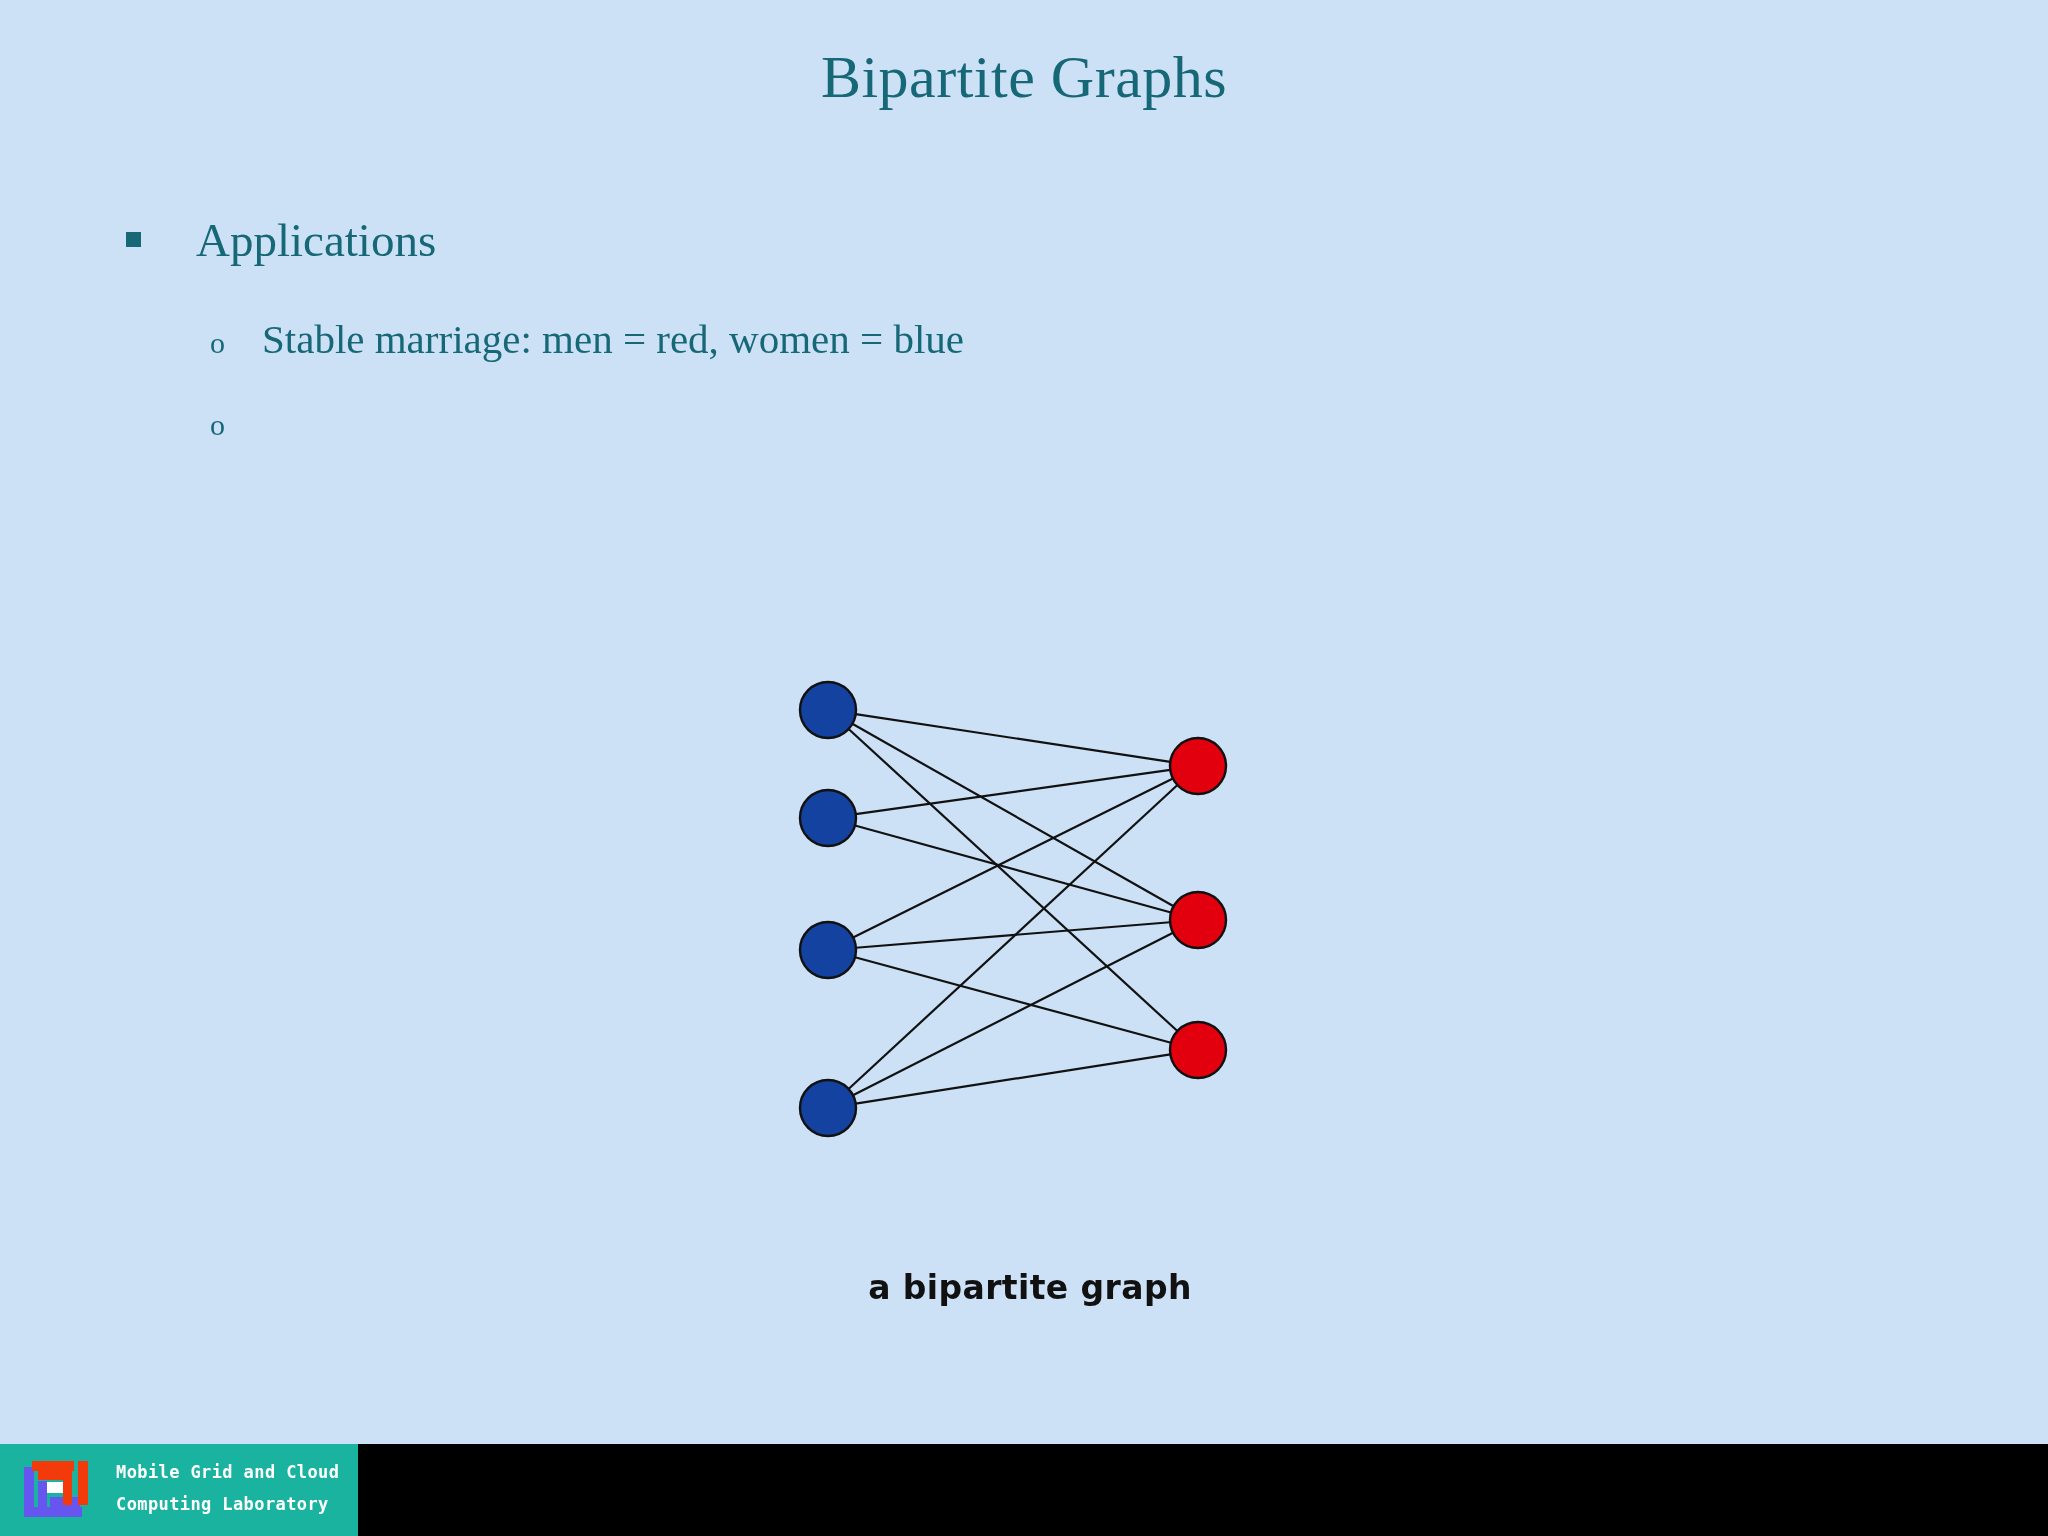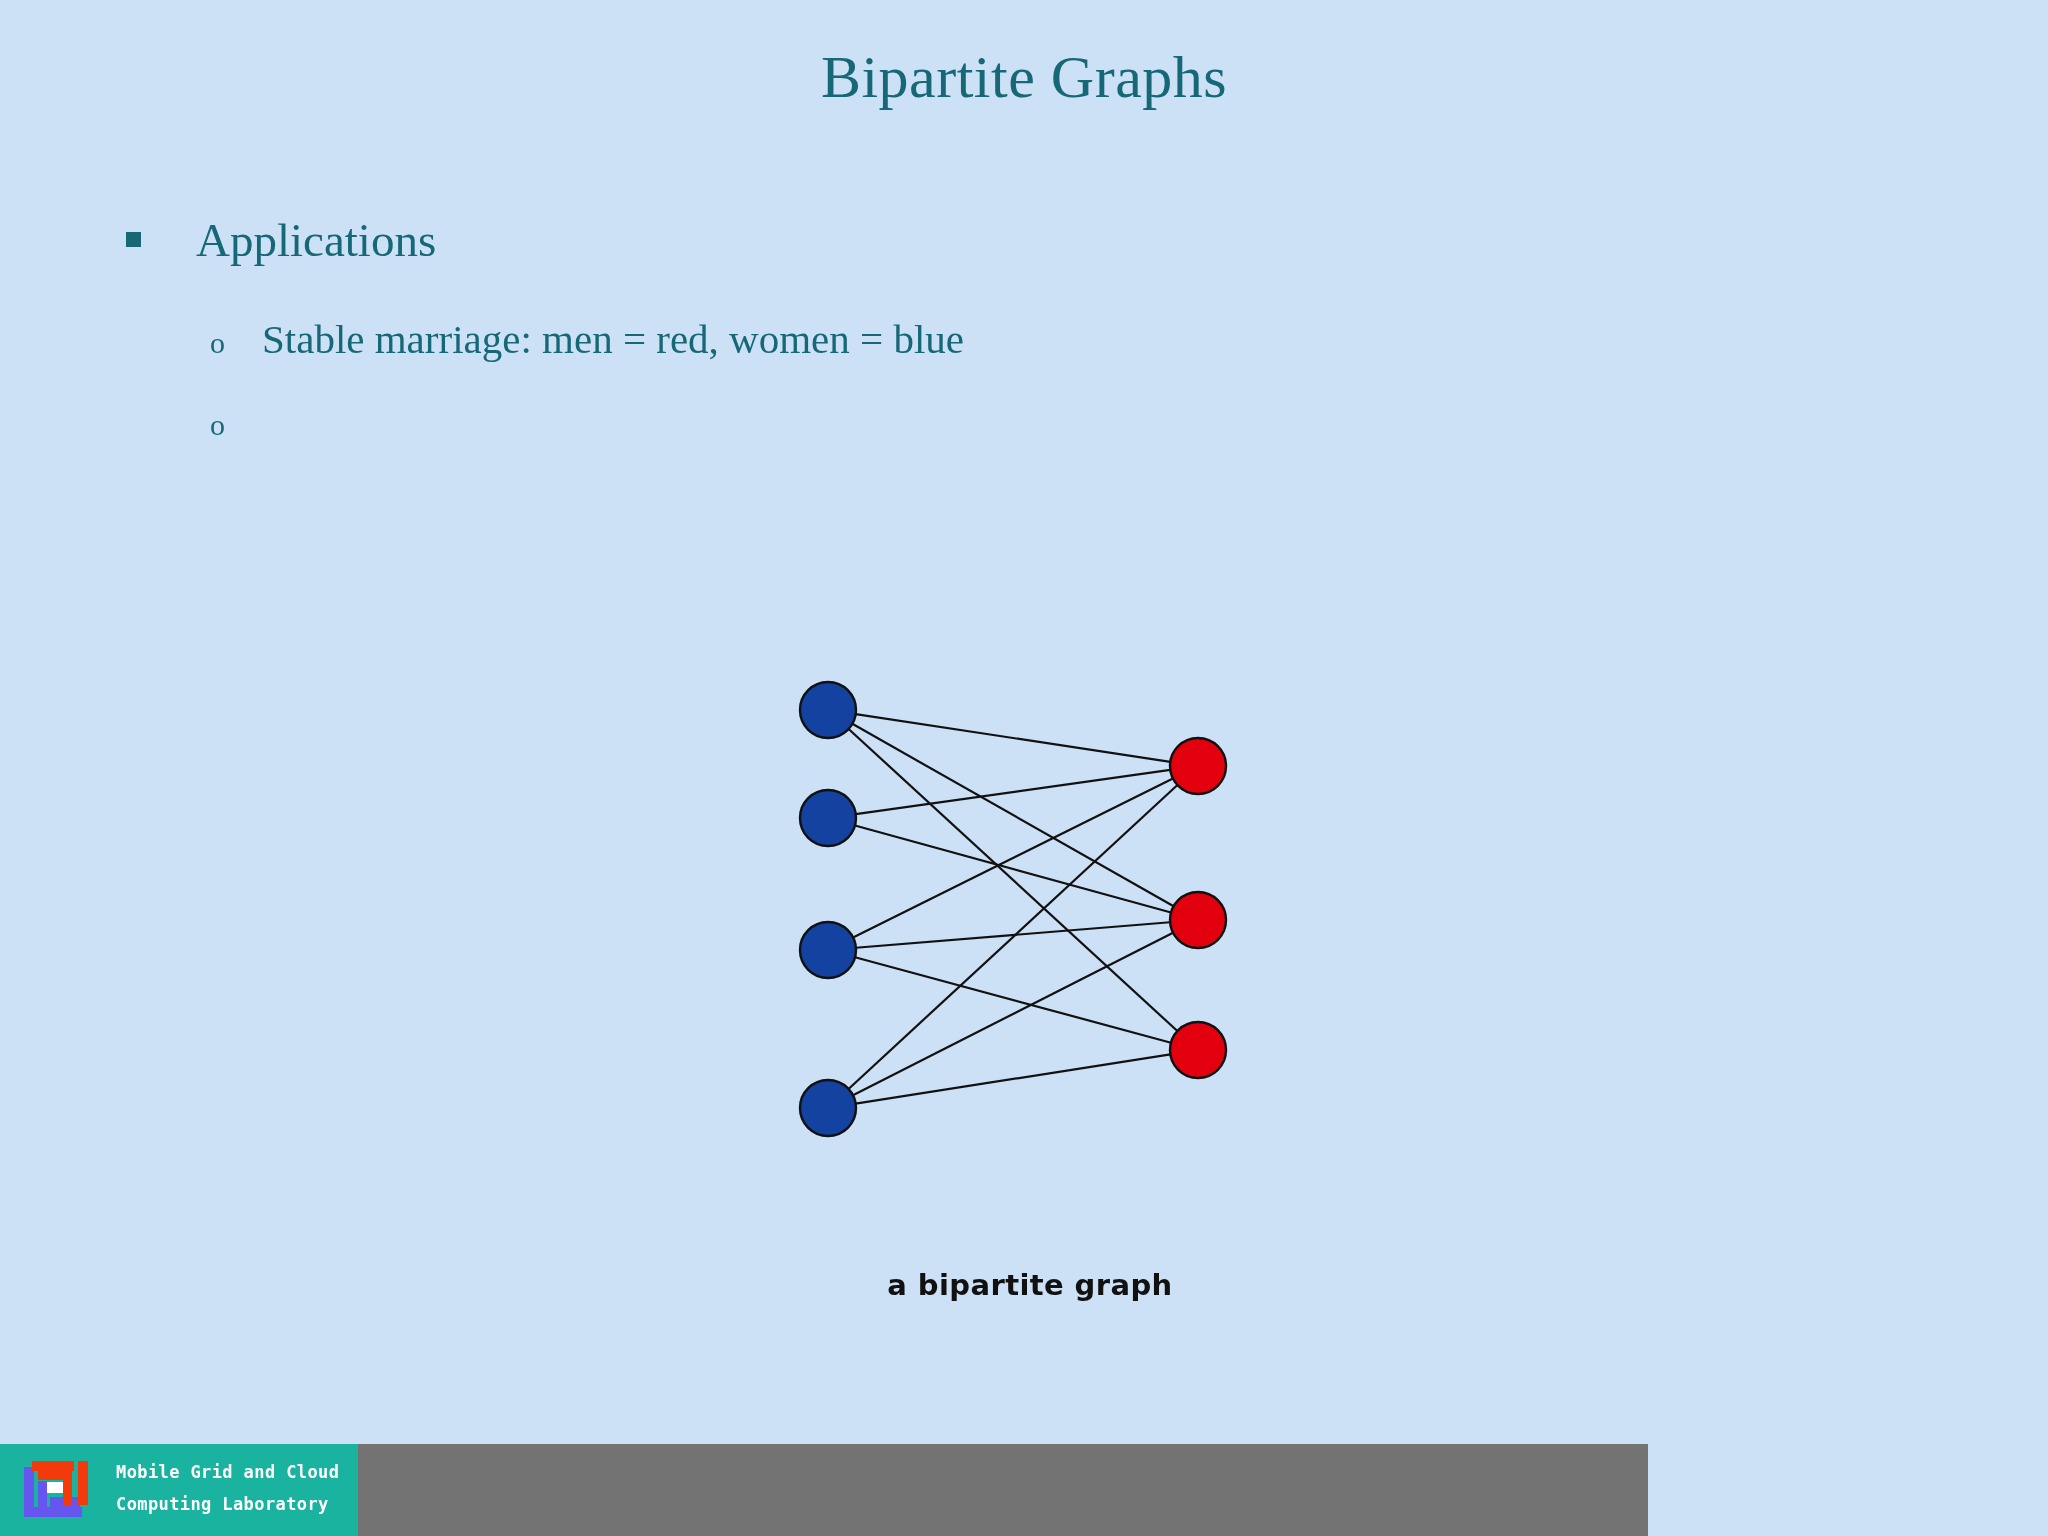--- a/index.html
+++ b/index.html
@@ -108,34 +108,34 @@
     display: block;
   }
 
   .caption {
     position: absolute;
     left: 760px;
     top: 1268px;
     width: 540px;
     text-align: center;
     font-family: "DejaVu Sans", sans-serif;
-    font-size: 29px;
+    font-size: 33px;
     font-weight: 600;
     color: #111111;
     letter-spacing: 0.4px;
   }
 
   
   .footer {
     position: absolute;
     left: 0;
     bottom: 0;
-    width: 1648px;
+    width: 2048px;
     height: 92px;
-    background: #737373;
+    background: #000000;
   }
   .footer-left {
     position: absolute;
     left: 0;
     top: 0;
     width: 358px;
     height: 92px;
     background: #19b3a0;
   }
   .footer-logo {

